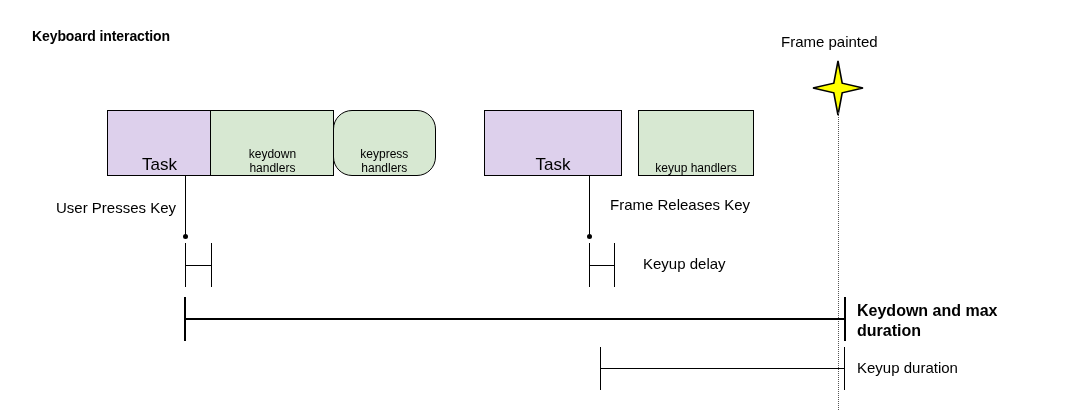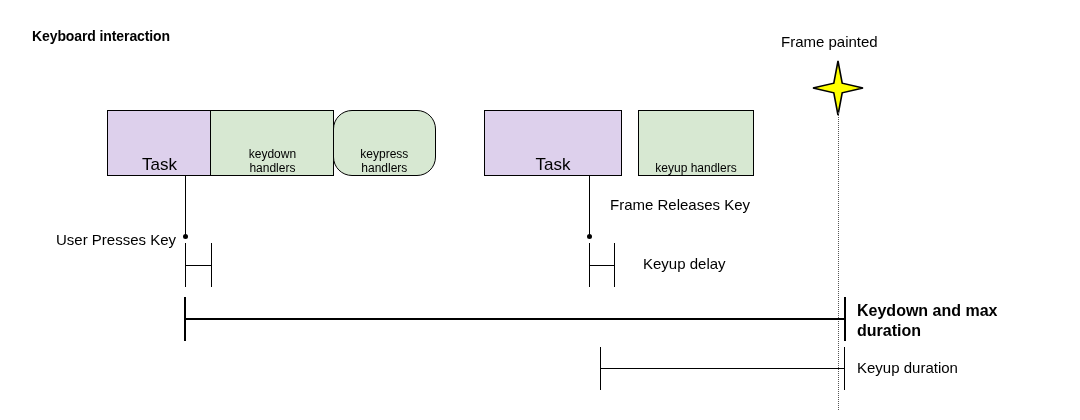--- a/index.html
+++ b/index.html
@@ -39,21 +39,21 @@
   .vtick{position:absolute;width:0;border-left:1.5px solid #000;}
   .hline{position:absolute;height:0;border-top:1.5px solid #000;}
   .hthick{position:absolute;height:0;border-top:2.6px solid #000;}
   .vthick{position:absolute;width:0;border-left:2.6px solid #000;}
   .dot{position:absolute;width:5px;height:5px;background:#000;border-radius:50%;}
   .dotted{position:absolute;width:0;border-left:1.4px dotted #555;}
 
   
   .lbl{position:absolute;font-size:15px;white-space:nowrap;line-height:1.25;}
   .lbl.bold{font-weight:bold;font-size:16px;white-space:pre-line;}
-  .lbl.r{text-align:right;margin-top:32px;}
+  .lbl.r{text-align:right;}
 
   
   .star{position:absolute;}
 </style>
 </head>
 <body>
 
 <div id="stage">
 
   <div class="title">Keyboard interaction</div>

